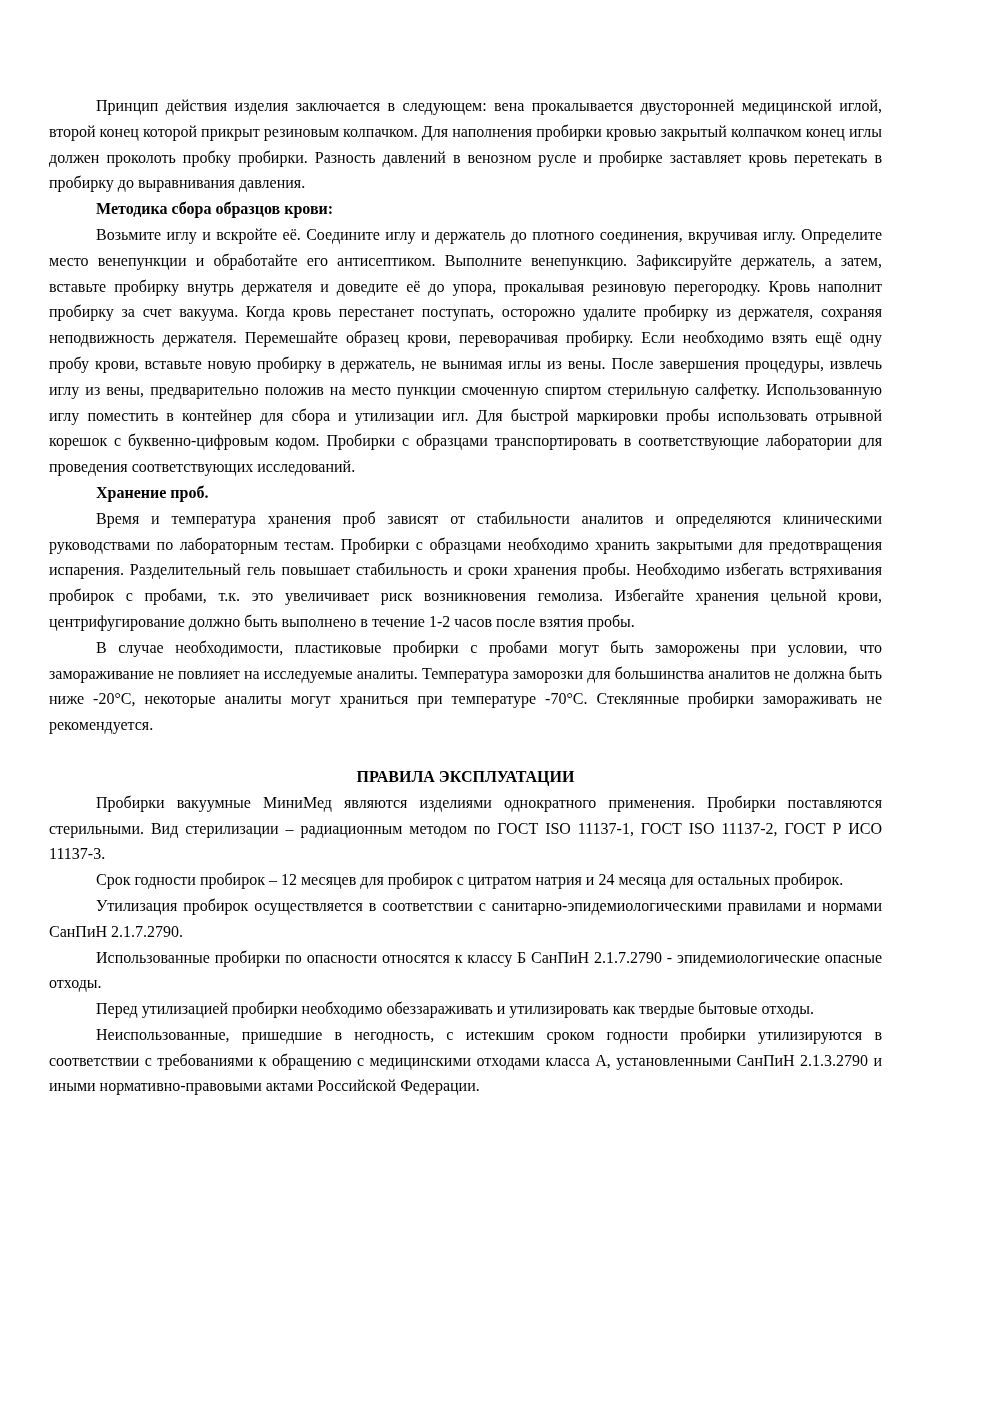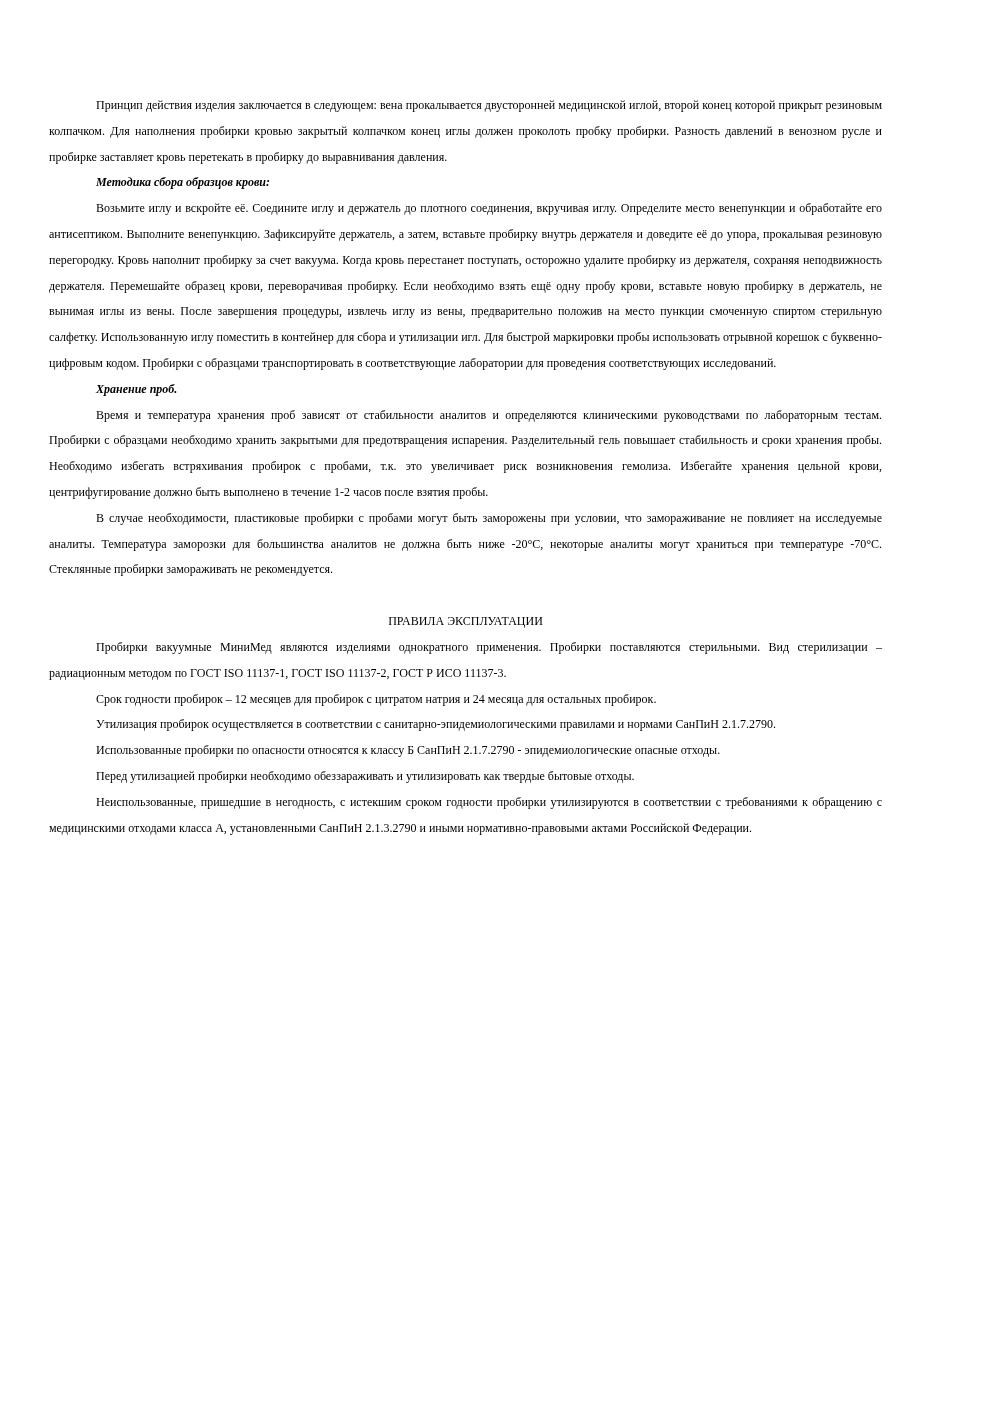--- a/index.html
+++ b/index.html
@@ -8,42 +8,41 @@
     background: #ffffff;
   }
   .page {
     position: relative;
     width: 1000px;
     height: 1414px;
     background: #ffffff;
     box-sizing: border-box;
     padding: 93px 118px 40px 49px;
     font-family: "Liberation Serif", "DejaVu Serif", serif;
-    font-size: 12px;
+    font-size: 16px;
     line-height: 25.8px;
     color: #000000;
     overflow: hidden;
   }
   .para {
     margin: 0;
     text-align: justify;
     text-indent: 47px;
   }
   .head {
     margin: 0;
     text-align: left;
     text-indent: 47px;
     font-weight: bold;
-    font-style: italic;
   }
   .head-center {
     margin: 0;
     text-align: center;
     text-indent: 0;
-    font-weight: normal;
+    font-weight: bold;
   }
   .gap {
     margin-top: 26px;
   }
 </style>
 </head>
 <body>
 
 <div class="page">
   <p class="para">Принцип действия изделия заключается в следующем: вена прокалывается двусторонней медицинской иглой, второй конец которой прикрыт резиновым колпачком. Для наполнения пробирки кровью закрытый колпачком конец иглы должен проколоть пробку пробирки. Разность давлений в венозном русле и пробирке заставляет кровь перетекать в пробирку до выравнивания давления.</p>

